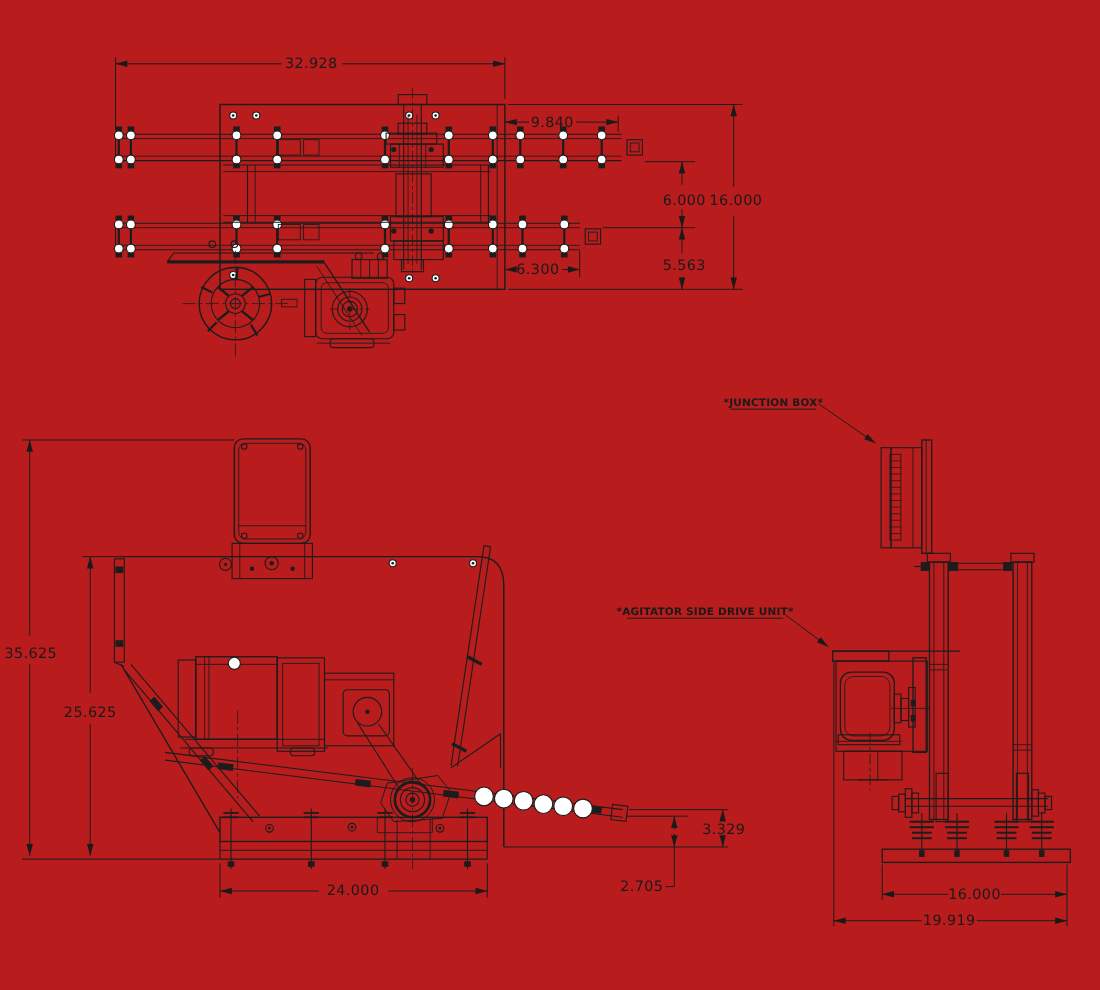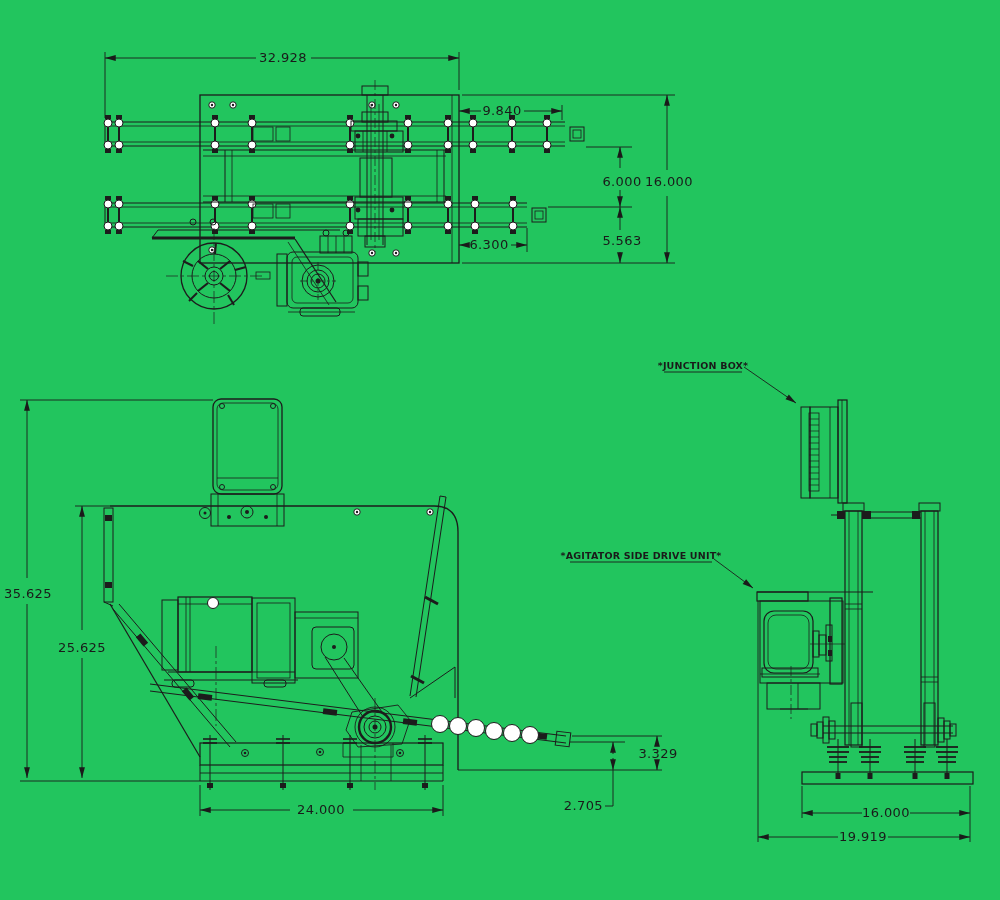--- a/index.html
+++ b/index.html
@@ -1,16 +1,16 @@
 <!DOCTYPE html>
 <html><head>
 <meta charset="utf-8">
 <style>
   html,body{margin:0;padding:0;background:#ffffff;}
-  .page{width:1000px;height:900px;background:#22c55e;position:relative;overflow:hidden;}
+  .page{width:1000px;height:900px;background:#b91c1c;position:relative;overflow:hidden;}
   svg{display:block;}
   .dim{font-family:"DejaVu Sans",sans-serif;font-size:13px;letter-spacing:.4px;fill:#1a1a1a;stroke:none;text-anchor:middle;}
   .lbl{font-family:"DejaVu Sans",sans-serif;font-size:9.5px;font-weight:bold;letter-spacing:.2px;fill:#1a1a1a;stroke:none;text-anchor:middle;}
   .lbl-end{text-anchor:end;}
 </style>
 </head>
 <body>
 
 <div class="page">
 <svg width="1000" height="900" viewBox="0 0 1000 900">

